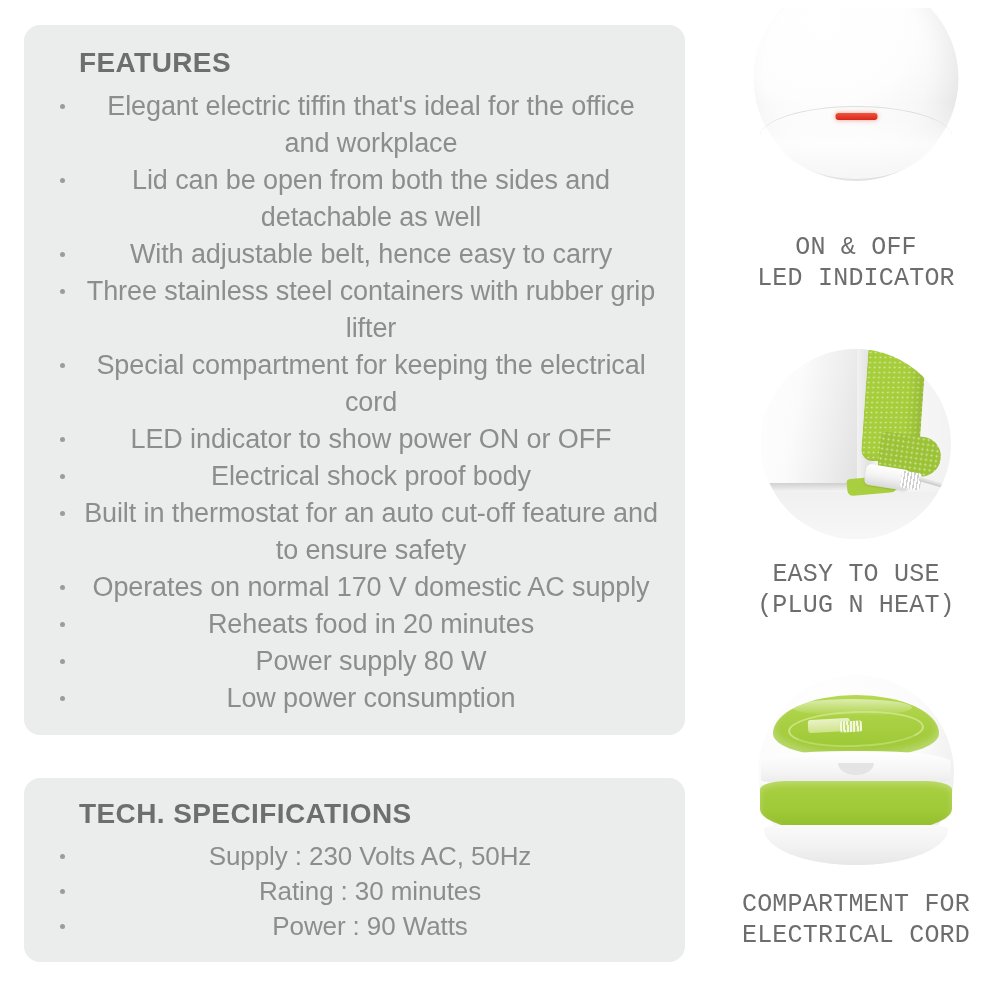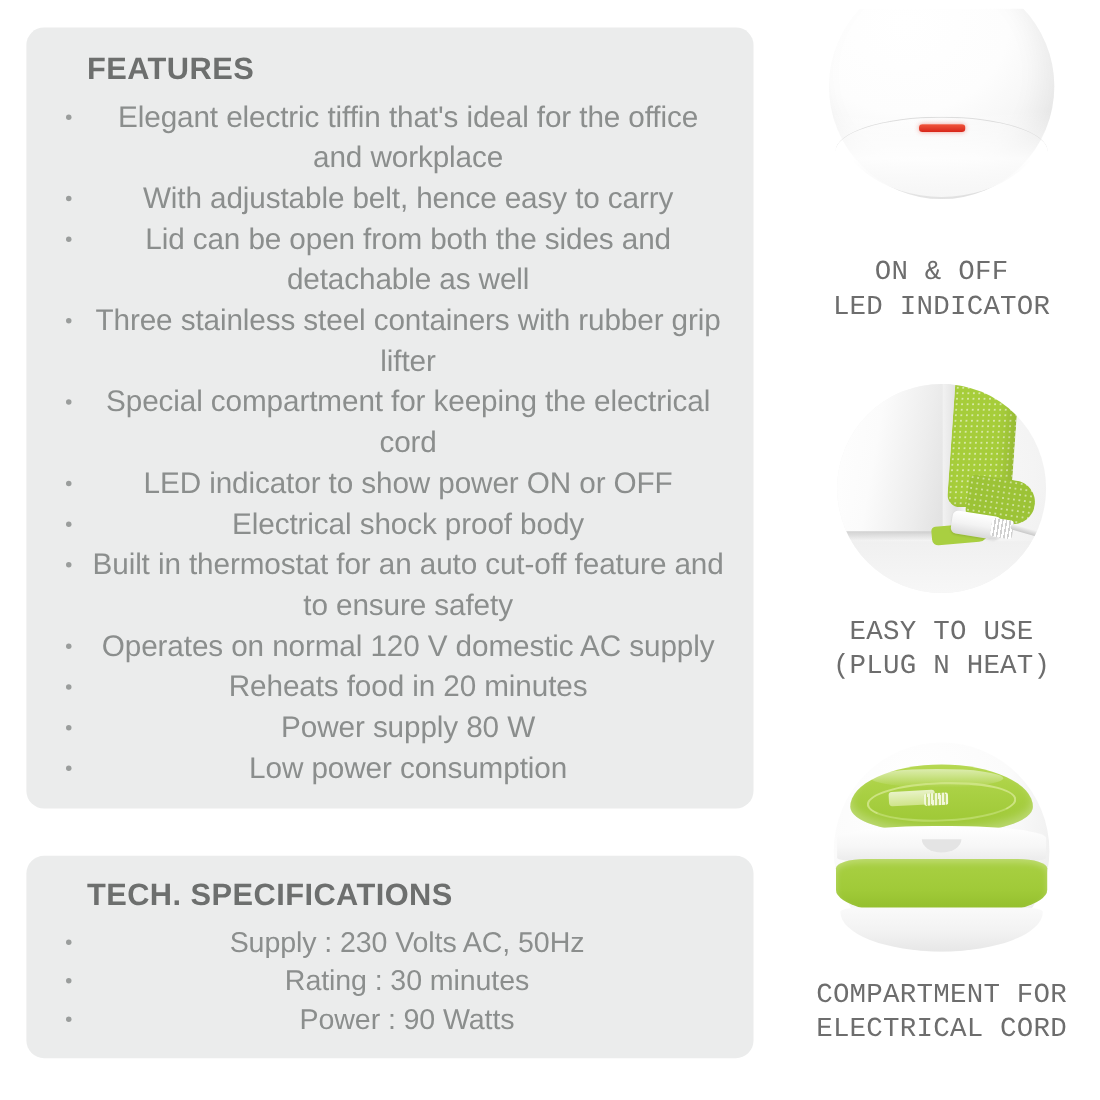--- a/index.html
+++ b/index.html
@@ -381,28 +381,28 @@
     border-radius: 10% 10% 50% 50% / 10% 10% 90% 90%;
   }
 </style>
 </head>
 <body>
 
 <section class="panel" id="features-panel">
   <h2 class="panel-title">FEATURES</h2>
   <ul class="bullets">
     <li><span class="dot"></span><span>Elegant electric tiffin that's ideal for the office and workplace</span></li>
+    <li><span class="dot"></span><span>Lid can be open from both the sides and detachable as well</span></li>
     <li><span class="dot"></span><span>With adjustable belt, hence easy to carry</span></li>
-    <li><span class="dot"></span><span>Lid can be open from both the sides and detachable as well</span></li>
     <li><span class="dot"></span><span>Three stainless steel containers with rubber grip lifter</span></li>
     <li><span class="dot"></span><span>Special compartment for keeping the electrical cord</span></li>
     <li><span class="dot"></span><span>LED indicator to show power ON or OFF</span></li>
     <li><span class="dot"></span><span>Electrical shock proof body</span></li>
     <li><span class="dot"></span><span>Built in thermostat for an auto cut-off feature and to ensure safety</span></li>
-    <li><span class="dot"></span><span>Operates on normal 120 V domestic AC supply</span></li>
+    <li><span class="dot"></span><span>Operates on normal 170 V domestic AC supply</span></li>
     <li><span class="dot"></span><span>Reheats food in 20 minutes</span></li>
     <li><span class="dot"></span><span>Power supply 80 W</span></li>
     <li><span class="dot"></span><span>Low power consumption</span></li>
   </ul>
 </section>
 
 <section class="panel" id="tech-panel">
   <h2 class="panel-title">TECH. SPECIFICATIONS</h2>
   <ul class="bullets">
     <li><span class="dot"></span><span>Supply : 230 Volts  AC, 50Hz</span></li>

